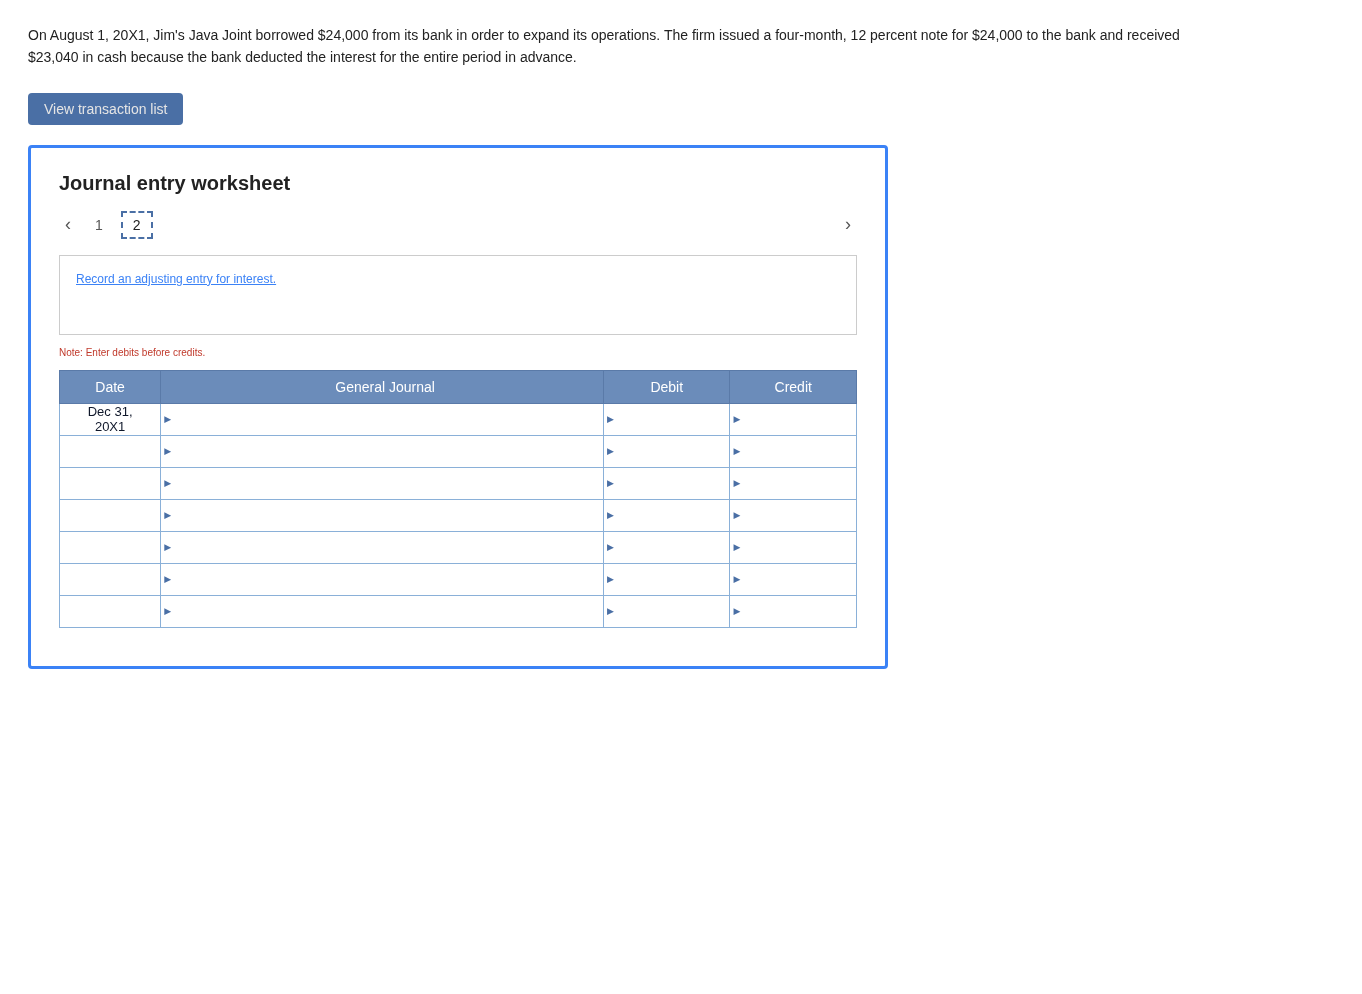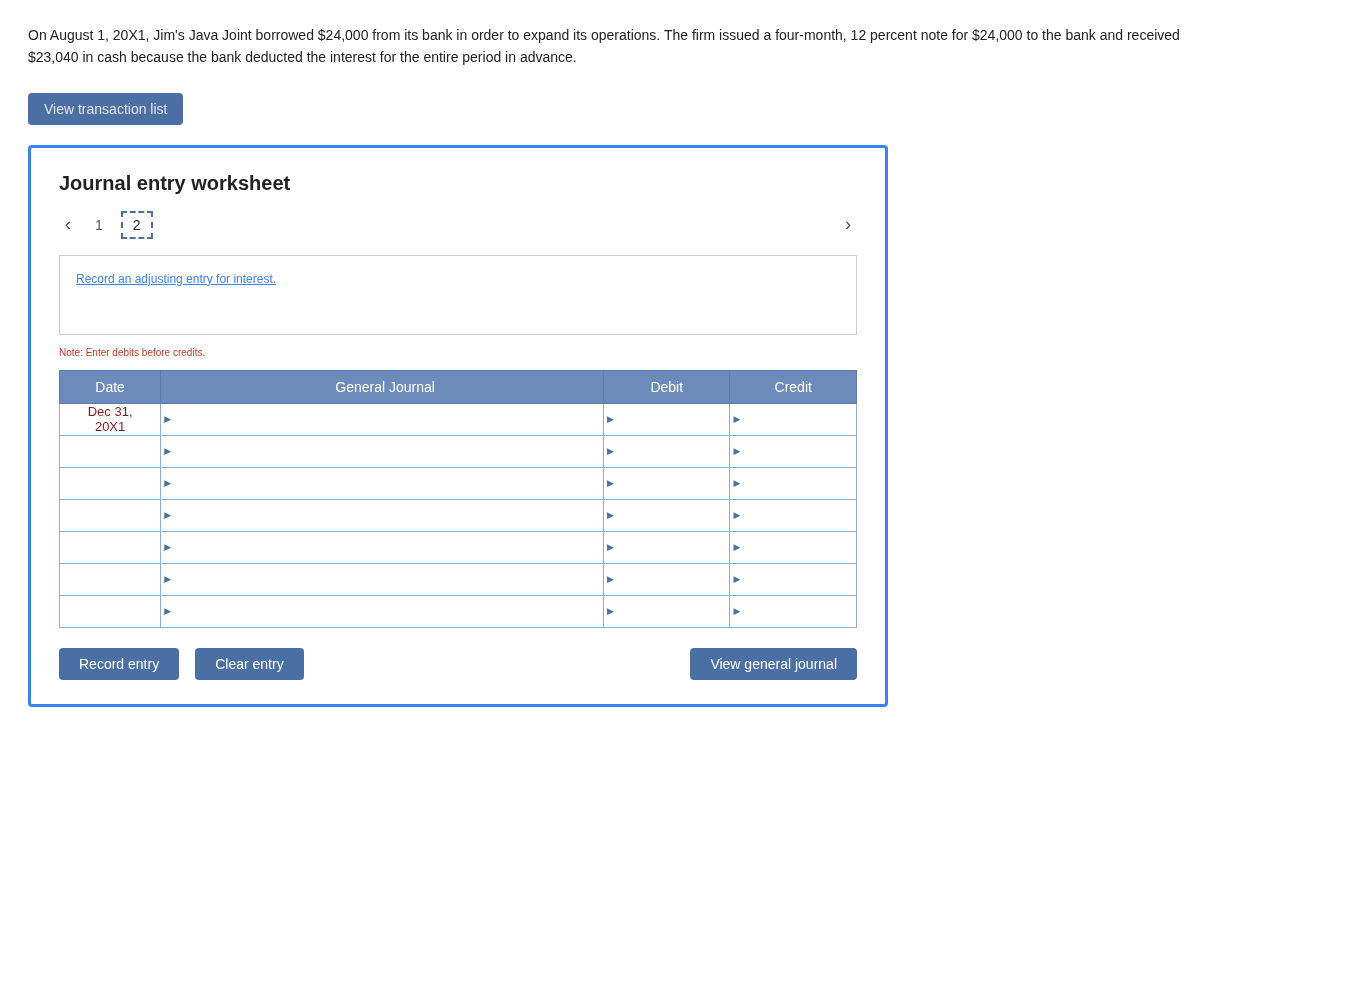--- a/index.html
+++ b/index.html
@@ -80,21 +80,21 @@
       text-decoration: underline;
     }
     .note-text {
       color: #c0392b;
       font-size: 10px;
       margin-bottom: 12px;
     }
     .journal-table {
       width: 100%;
       border-collapse: collapse;
-      margin-bottom: 20px;
+      margin-bottom: 14px;
     }
     .journal-table thead tr th {
       background: #6b8cba;
       color: #fff;
       padding: 8px 10px;
       text-align: center;
       font-weight: normal;
       border: 1px solid #5a7aa8;
       font-size: 14px;
     }
@@ -111,21 +111,21 @@
     }
     .journal-table tbody tr td {
       border: 1px solid #8ab0d8;
       height: 32px;
       padding: 0 4px;
       vertical-align: middle;
     }
     .journal-table tbody tr td.date-cell {
       text-align: center;
       font-size: 13px;
-      color: #7f1d1d;
+      color: #0f172a;
       background: #fff;
     }
     .journal-table tbody tr td.journal-cell {
       background: #fff;
       position: relative;
     }
     .journal-table tbody tr td.journal-cell::before {
       content: '▶';
       color: #4a6fa5;
       font-size: 9px;
@@ -249,21 +249,16 @@
       </tr>
       <tr>
         <td class="date-cell"></td>
         <td class="journal-cell"><input type="text" style=""></td>
         <td class="num-cell"><input type="text" style=""></td>
         <td class="num-cell"><input type="text" style=""></td>
       </tr>
     </tbody>
   </table>
 
-  <div class="button-row">
-    <button class="btn btn-record">Record entry</button>
-    <button class="btn btn-clear">Clear entry</button>
-    <button class="btn btn-view-journal">View general journal</button>
-  </div>
 </div>
 
 
 
 
 </body></html>

